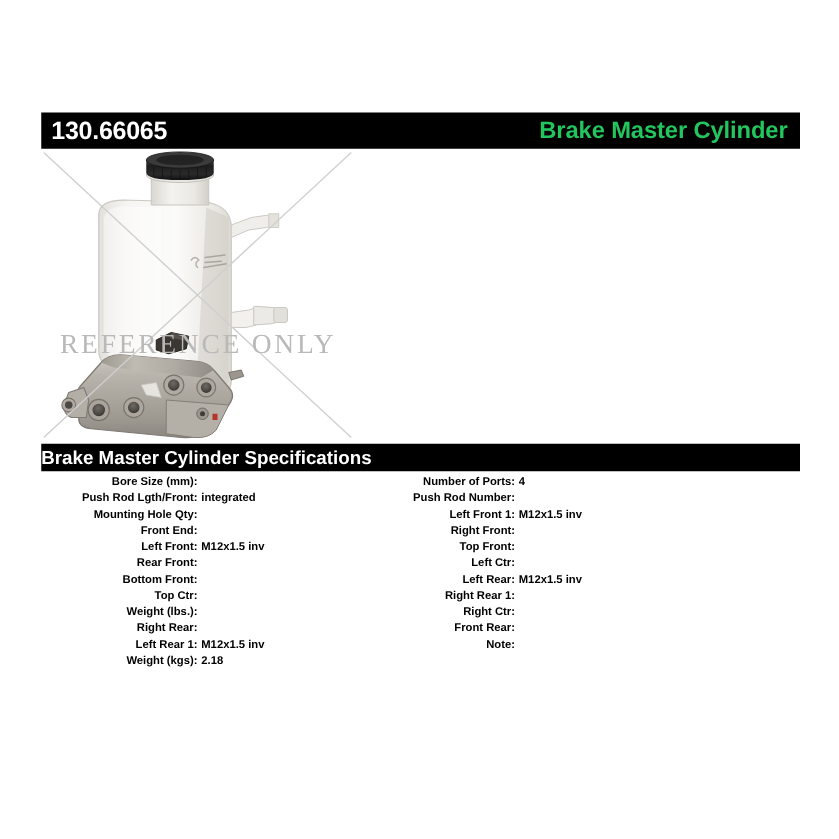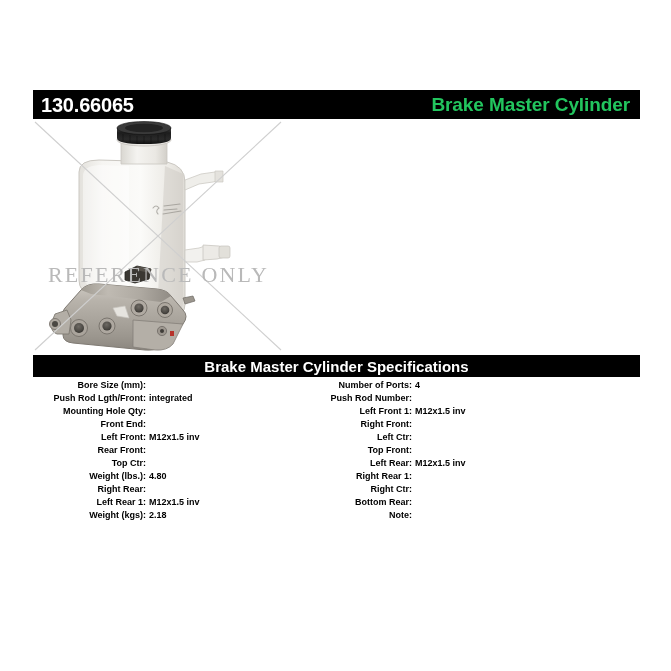--- a/index.html
+++ b/index.html
@@ -83,41 +83,41 @@
   
   .spec-bar {
     position: absolute;
     left: 33px;
     top: 355px;
     width: 607px;
     height: 22px;
     background: #000000;
     display: flex;
     align-items: center;
-    justify-content: center;
+    justify-content: flex-start;
   }
   .spec-bar-title {
     color: #ffffff;
     font-size: 15px;
     font-weight: bold;
     line-height: 1;
   }
 
   
   .spec-columns {
     position: absolute;
     left: 33px;
     top: 379px;
     width: 607px;
   }
   .spec-col {
     position: absolute;
     top: 0;
   }
-  .spec-col.left  { left: 0px;   width: 290px; }
+  .spec-col.left  { left: 12px;   width: 290px; }
   .spec-col.right { left: 290px; width: 300px; }
 
   .spec-row {
     display: flex;
     height: 13px;
     align-items: center;
     font-size: 9px;
     line-height: 13px;
     color: #000000;
   }
@@ -295,26 +295,29 @@
       </div>
       <div class="spec-row">
         <div class="spec-label">Left Front:</div>
         <div class="spec-value">M12x1.5 inv</div>
       </div>
       <div class="spec-row">
         <div class="spec-label">Rear Front:</div>
         <div class="spec-value"></div>
       </div>
       <div class="spec-row">
+        <div class="spec-label">Bottom Front:</div>
+        <div class="spec-value"></div>
+      </div>
+      <div class="spec-row">
         <div class="spec-label">Top Ctr:</div>
         <div class="spec-value"></div>
       </div>
       <div class="spec-row">
         <div class="spec-label">Weight (lbs.):</div>
-        <div class="spec-value">4.80</div>
       </div>
       <div class="spec-row">
         <div class="spec-label">Right Rear:</div>
         <div class="spec-value"></div>
       </div>
       <div class="spec-row">
         <div class="spec-label">Left Rear 1:</div>
         <div class="spec-value">M12x1.5 inv</div>
       </div>
       <div class="spec-row">
@@ -333,41 +336,41 @@
       </div>
       <div class="spec-row">
         <div class="spec-label">Left Front 1:</div>
         <div class="spec-value">M12x1.5 inv</div>
       </div>
       <div class="spec-row">
         <div class="spec-label">Right Front:</div>
         <div class="spec-value"></div>
       </div>
       <div class="spec-row">
+        <div class="spec-label">Top Front:</div>
+        <div class="spec-value"></div>
+      </div>
+      <div class="spec-row">
         <div class="spec-label">Left Ctr:</div>
-        <div class="spec-value"></div>
-      </div>
-      <div class="spec-row">
-        <div class="spec-label">Top Front:</div>
         <div class="spec-value"></div>
       </div>
       <div class="spec-row">
         <div class="spec-label">Left Rear:</div>
         <div class="spec-value">M12x1.5 inv</div>
       </div>
       <div class="spec-row">
         <div class="spec-label">Right Rear 1:</div>
         <div class="spec-value"></div>
       </div>
       <div class="spec-row">
         <div class="spec-label">Right Ctr:</div>
         <div class="spec-value"></div>
       </div>
       <div class="spec-row">
-        <div class="spec-label">Bottom Rear:</div>
+        <div class="spec-label">Front Rear:</div>
         <div class="spec-value"></div>
       </div>
       <div class="spec-row">
         <div class="spec-label">Note:</div>
         <div class="spec-value"></div>
       </div>
     </div>
 </div>
 
 </body></html>

